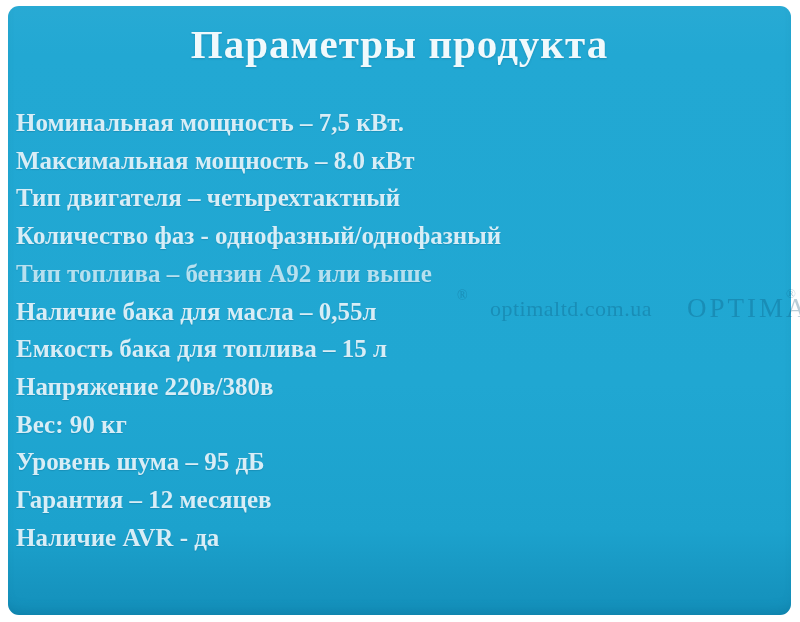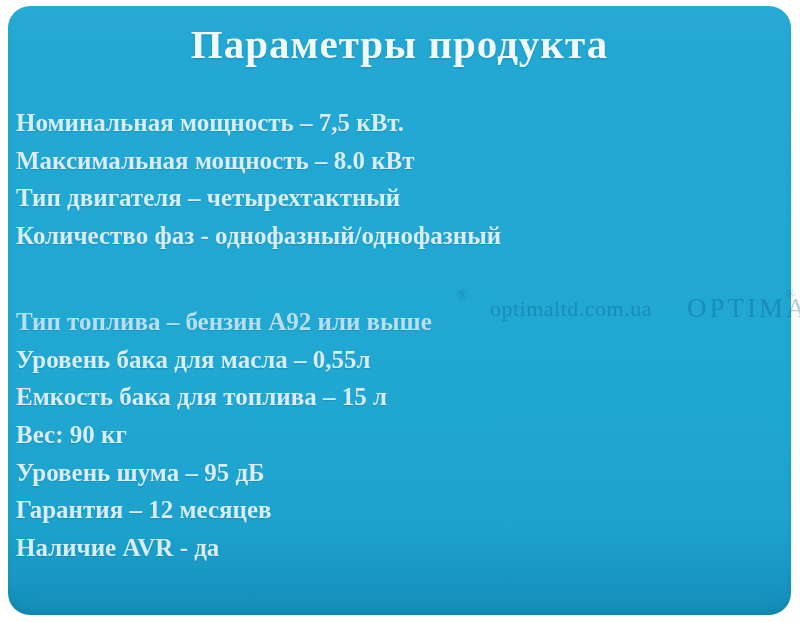--- a/index.html
+++ b/index.html
@@ -16,21 +16,21 @@
     width: 800px;
     height: 622px;
     background: #ffffff;
   }
   .card {
     position: absolute;
     left: 8px;
     top: 6px;
     width: 783px;
     height: 609px;
-    border-radius: 22px;
+    border-radius: 11px;
     background: linear-gradient(180deg,
       #28aad4 0%,
       #22a8d3 8%,
       #20a7d2 62%,
       #1ca2cd 86%,
       #1694bf 96%,
       #1391bc 100%);
     box-shadow: inset 0 -10px 14px -8px rgba(0, 80, 112, 0.30);
   }
   .title {
@@ -55,21 +55,20 @@
   .spec {
     font-size: 25px;
     font-weight: bold;
     line-height: 37.7px;
     white-space: nowrap;
     color: var(--spec-color, #d8edf6);
     text-shadow: 0 1px 1px rgba(8, 95, 130, 0.28);
   }
   .spec.faded {
     opacity: 0.82;
-    margin-top: 48px;
   }
   .watermark span {
     position: absolute;
     color: var(--wm-color, rgba(8, 77, 110, 0.28));
     font-weight: normal;
     white-space: nowrap;
   }
   .wm-reg-left {
     left: 449px;
     top: 282px;
@@ -101,22 +100,23 @@
   <div class="card">
 
     <h1 class="title">Параметры продукта</h1>
 
     <div class="specs">
       <div class="spec">Номинальная мощность – 7,5 кВт.</div>
       <div class="spec">Максимальная мощность – 8.0 кВт</div>
       <div class="spec">Тип двигателя – четырехтактный</div>
       <div class="spec">Количество фаз - однофазный/однофазный</div>
       <div class="spec faded">Тип топлива – бензин А92 или выше</div>
-      <div class="spec">Уровень бака для масла – 0,55л</div>
+      <div class="spec">Наличие бака для масла – 0,55л</div>
       <div class="spec">Емкость бака для топлива – 15 л</div>
+      <div class="spec">Напряжение 220в/380в</div>
       <div class="spec">Вес: 90 кг</div>
       <div class="spec">Уровень шума – 95 дБ</div>
       <div class="spec">Гарантия – 12 месяцев</div>
       <div class="spec">Наличие AVR - да</div>
     </div>
 
     <div class="watermark">
       <span class="wm-reg-left">®</span>
       <span class="wm-domain">optimaltd.com.ua</span>
       <span class="wm-brand">OPTIMA</span>

